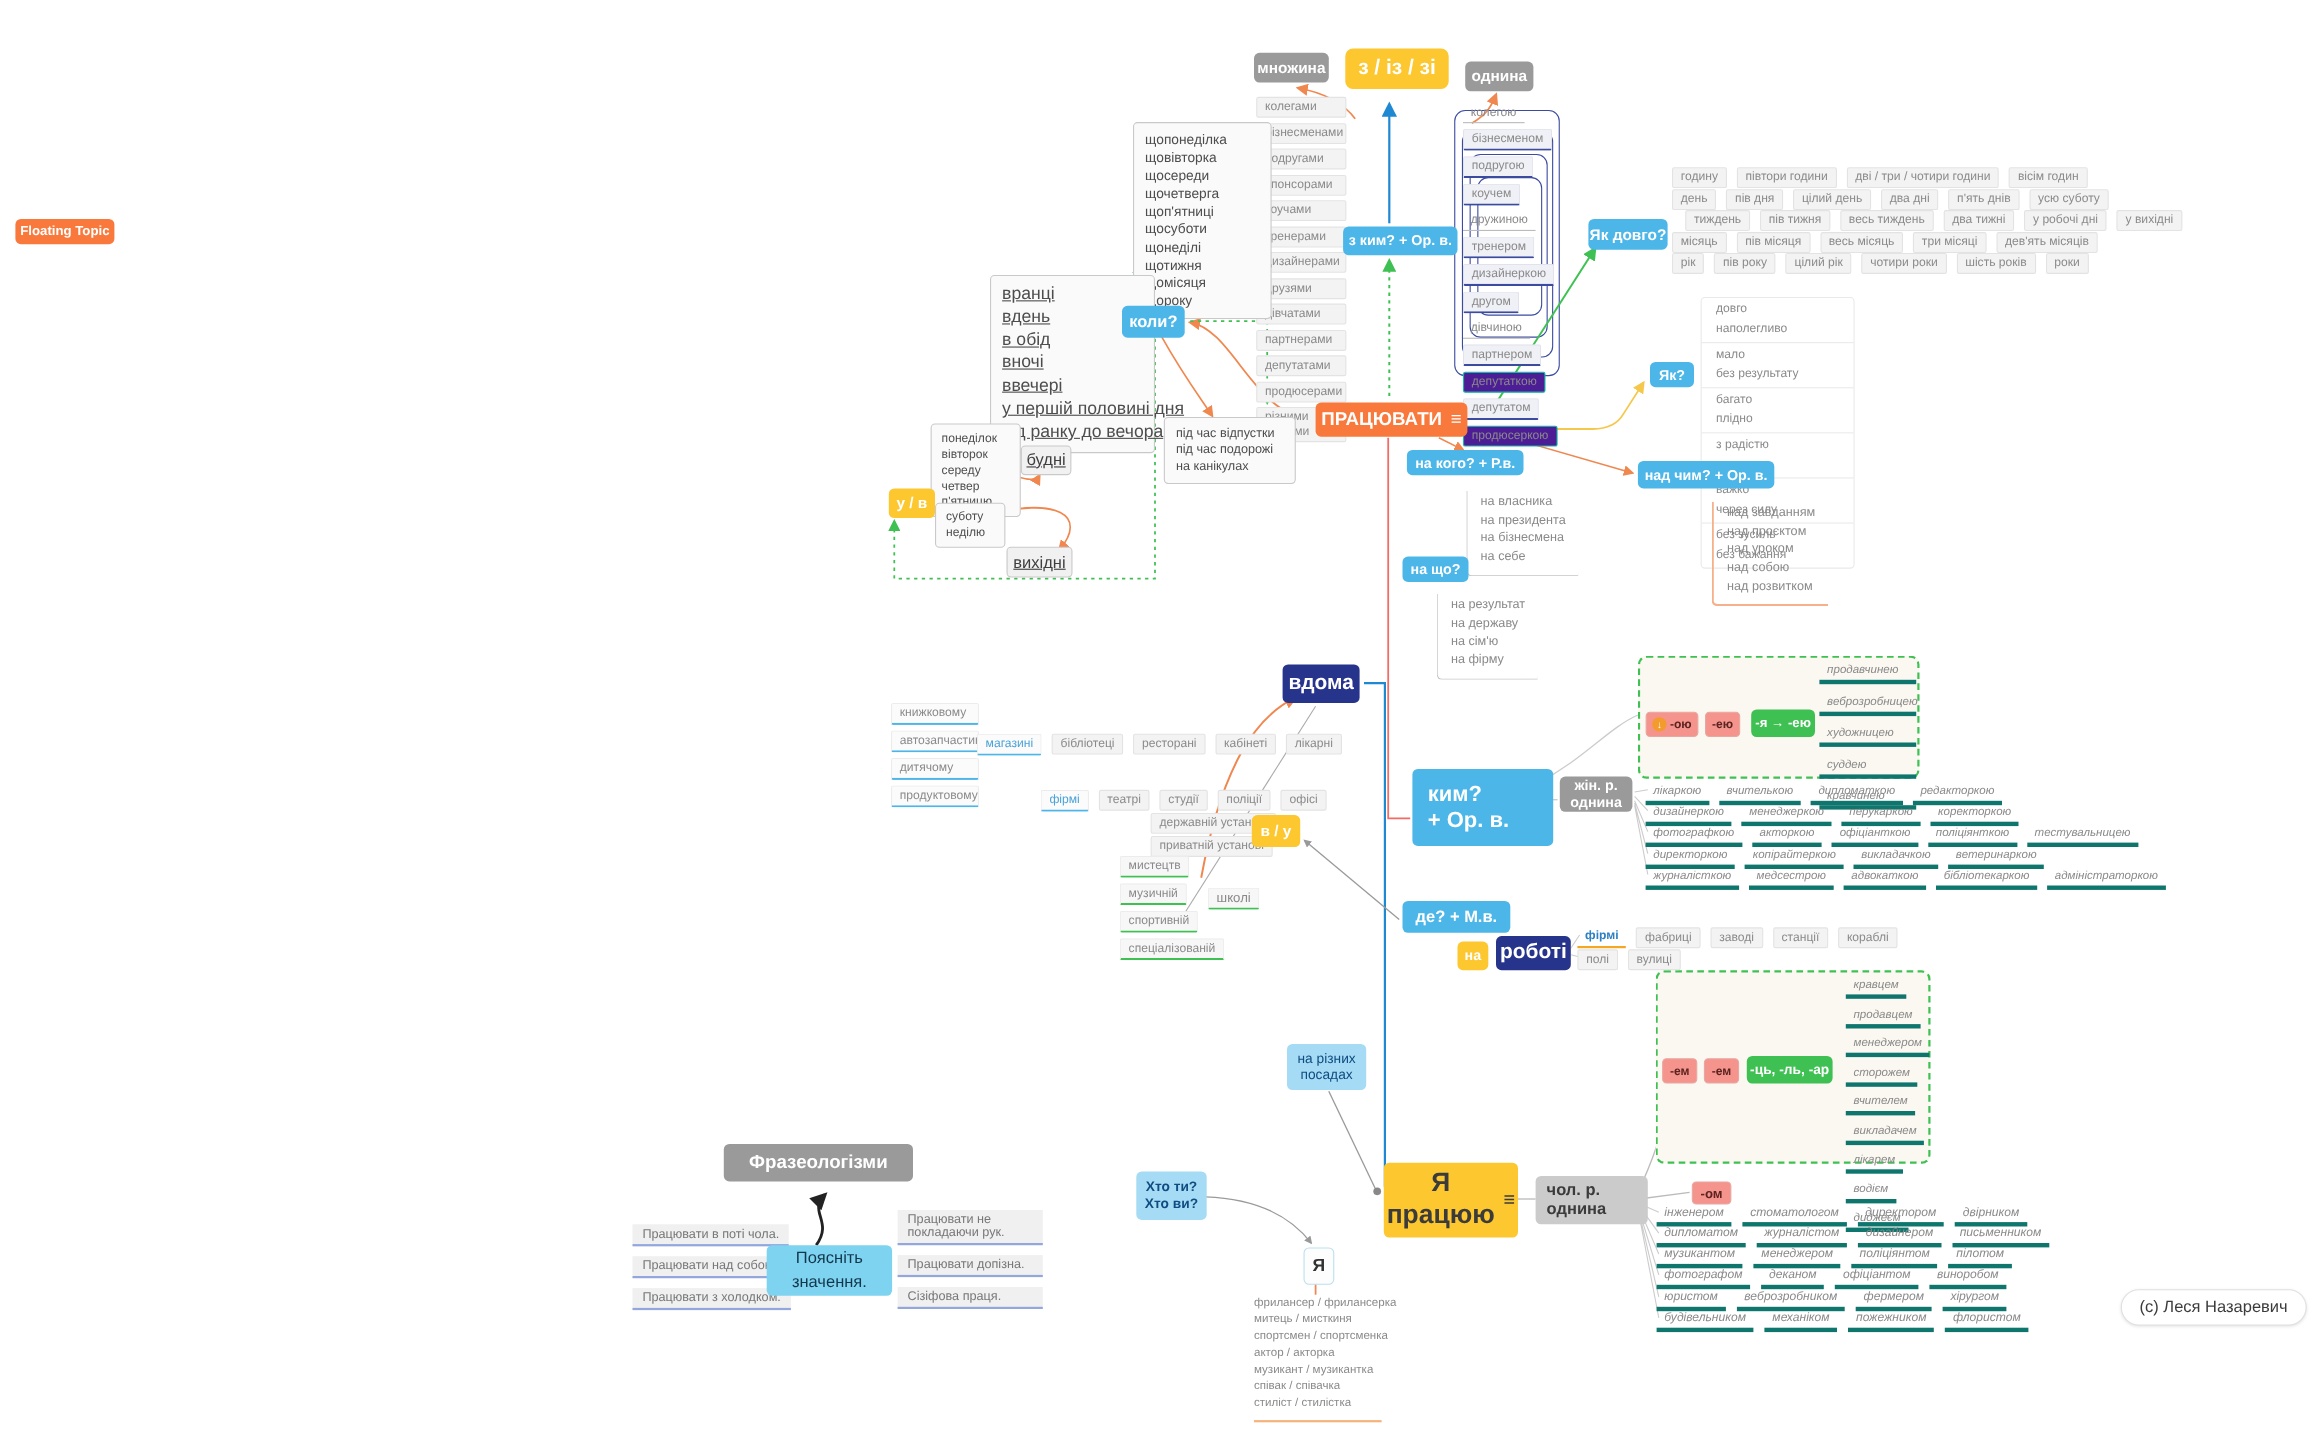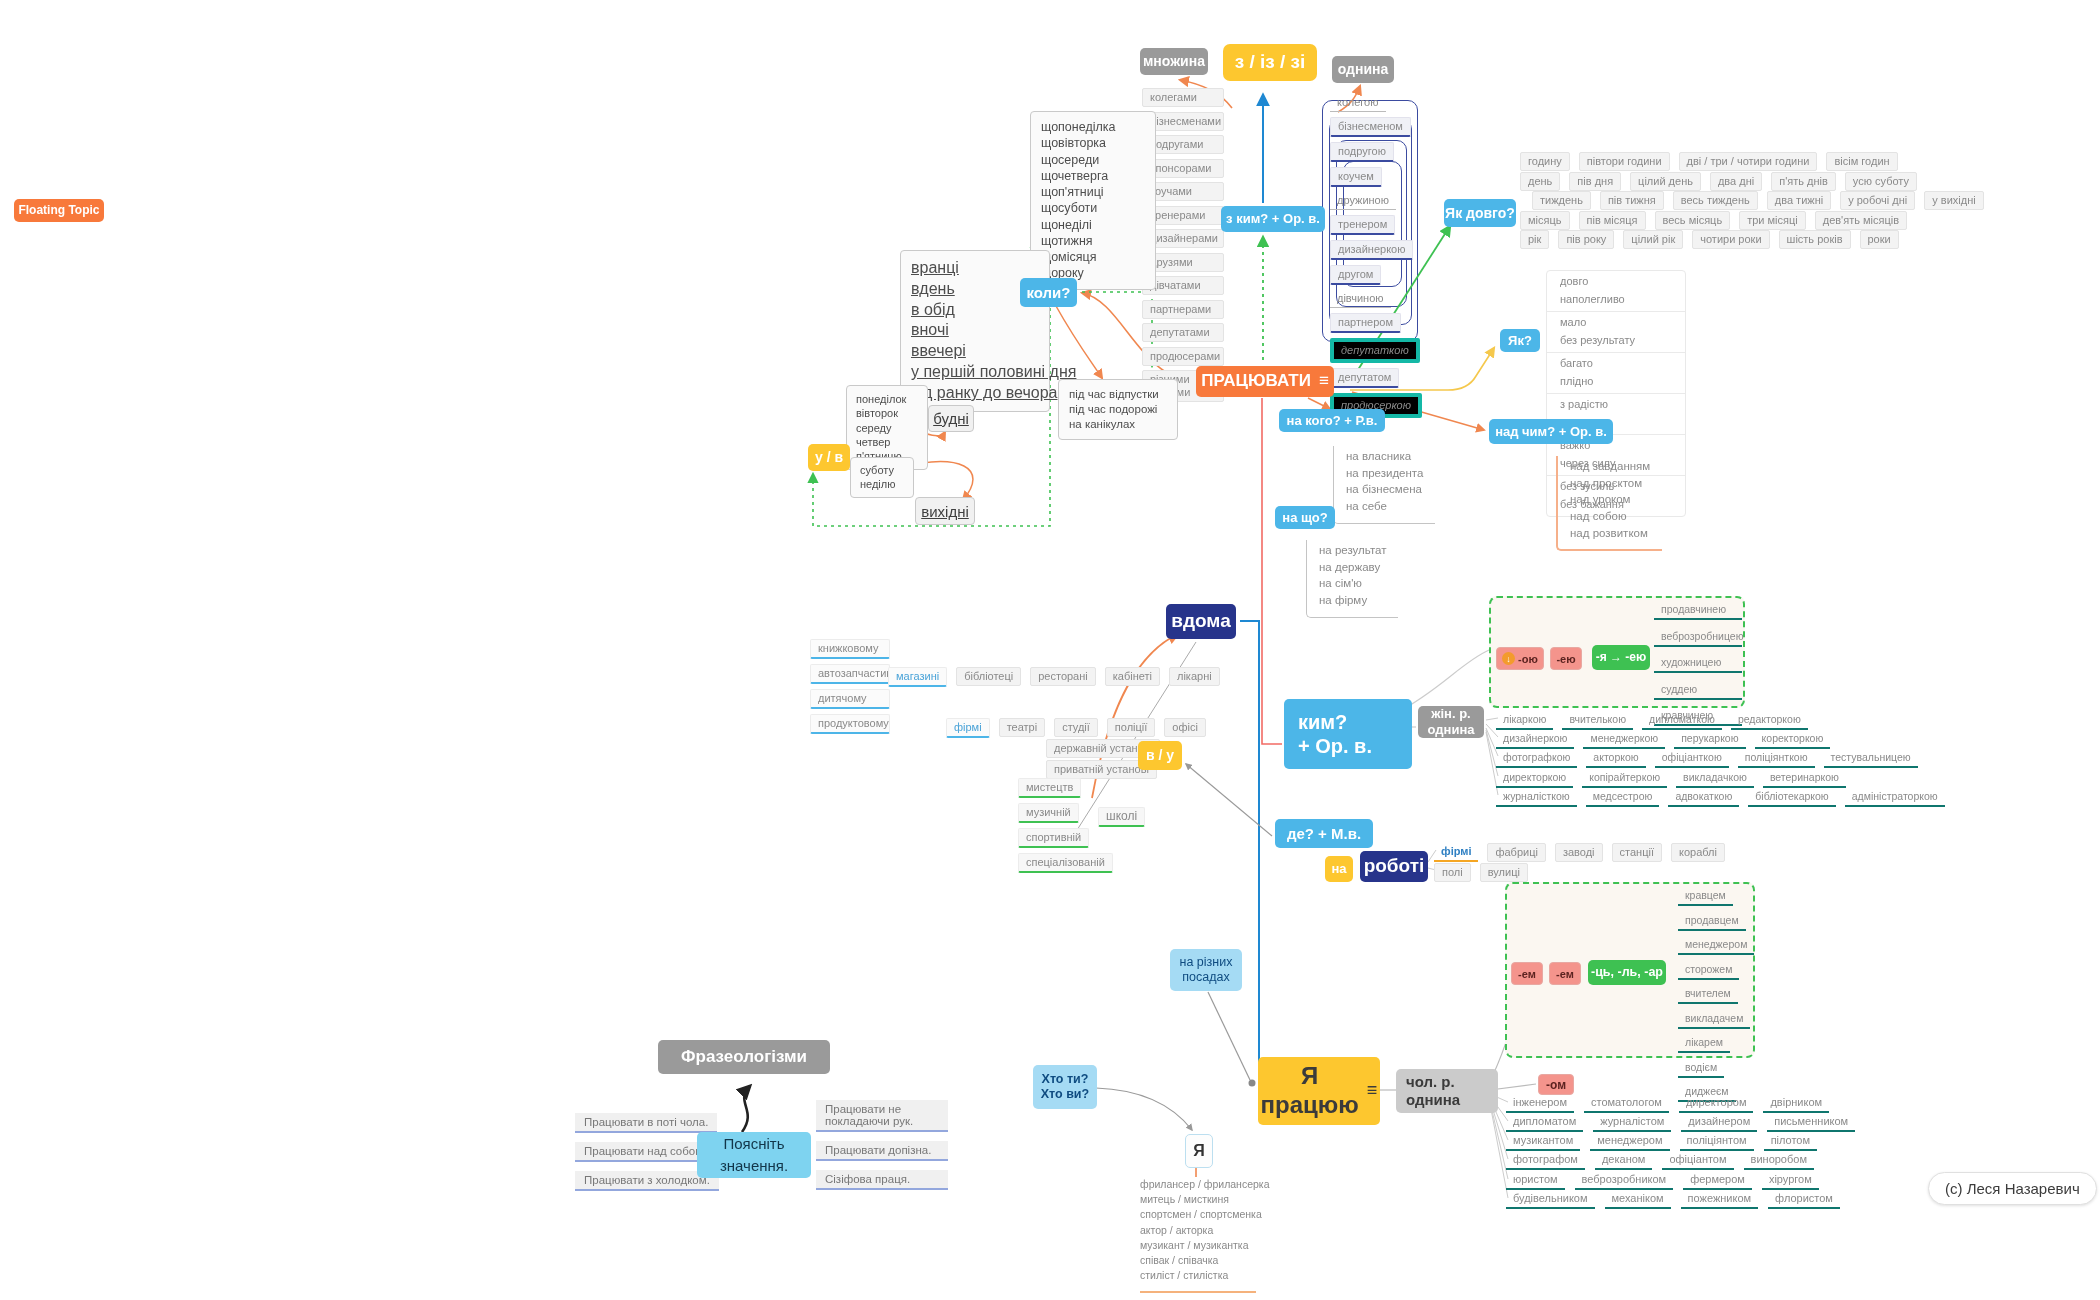--- a/index.html
+++ b/index.html
@@ -13,24 +13,24 @@
   .navy{background:#27348b;}
   .yellow{background:#fdc72f;}
   .orange{background:#f8793b;}
   .gray{background:#9a9a9a;}
   .lightgray{background:#cbcbcb;color:#3b3b3b;}
   .lightblue{background:#a5dbf4;color:#0f4c81;}
   .cyan{background:#7ed3f0;color:#12364a;font-weight:normal;}
   .green{background:#3ec152;}
   .pinkchip{position:absolute;background:#f4948c;border:1px solid #e8a8a2;border-radius:4px;color:#5c2320;font-weight:bold;display:flex;align-items:center;justify-content:center;z-index:3;}
   .chip{display:inline-block;background:#f3f3f3;border:1px solid #e3e3e3;border-radius:2px;color:#8a8a8a;font-size:11px;line-height:13px;padding:2px 7px;margin:0 9px 4px 0;white-space:nowrap;vertical-align:top;}
-  .uf{background:transparent;border:none;border-bottom:2px solid #0f766e;border-radius:0;}
+  .uf{background:transparent;border:none;border-bottom:4px solid #0f766e;border-radius:0;font-style:italic;}
   .un{background:transparent;border:none;border-bottom:1px solid #bbb;border-radius:0;}
   .bn{background:#f0f1f6;border:1px solid #e2e2ec;border-bottom:2px solid #3b4ba0;}
-  .on{background:#000000;border:4px solid #14b8a6;font-style:italic;}
+  .on{background:#4c1d95;border:1px solid #14b8a6;}
   .ub{background:#fbfbfb;border:1px solid #ececec;border-bottom:2px solid #4db5e8;}
   .ubt{background:#fbfbfb;border:1px solid #ececec;border-bottom:2px solid #4db5e8;color:#4aa3d8;}
   .ubx{background:transparent;border:none;border-bottom:2px solid #f5a623;color:#2f80c3;font-weight:bold;border-radius:0;}
   .ug{background:#f7f7f7;border:1px solid #ececec;border-bottom:2px solid #3ec152;}
   .ph{display:block;background:#f0f0f0;border:none;border-bottom:2px solid #93a7dd;color:#777;font-size:11.5px;padding:3px 9px;margin:0 0 9px 0;width:max-content;}
   .collist{position:absolute;display:flex;flex-direction:column;z-index:2;}
   .collist .chip{margin:0 0 4.5px 0;}
   .rowlist{position:absolute;white-space:nowrap;z-index:2;}
   .textbox{position:absolute;background:#fafafa;border:1px solid #c9c9c9;border-radius:4px;color:#4d4d4d;padding:7px 10px;font-size:12.5px;line-height:1.3;z-index:2;}
   .textbox .line{display:block;white-space:nowrap;}

